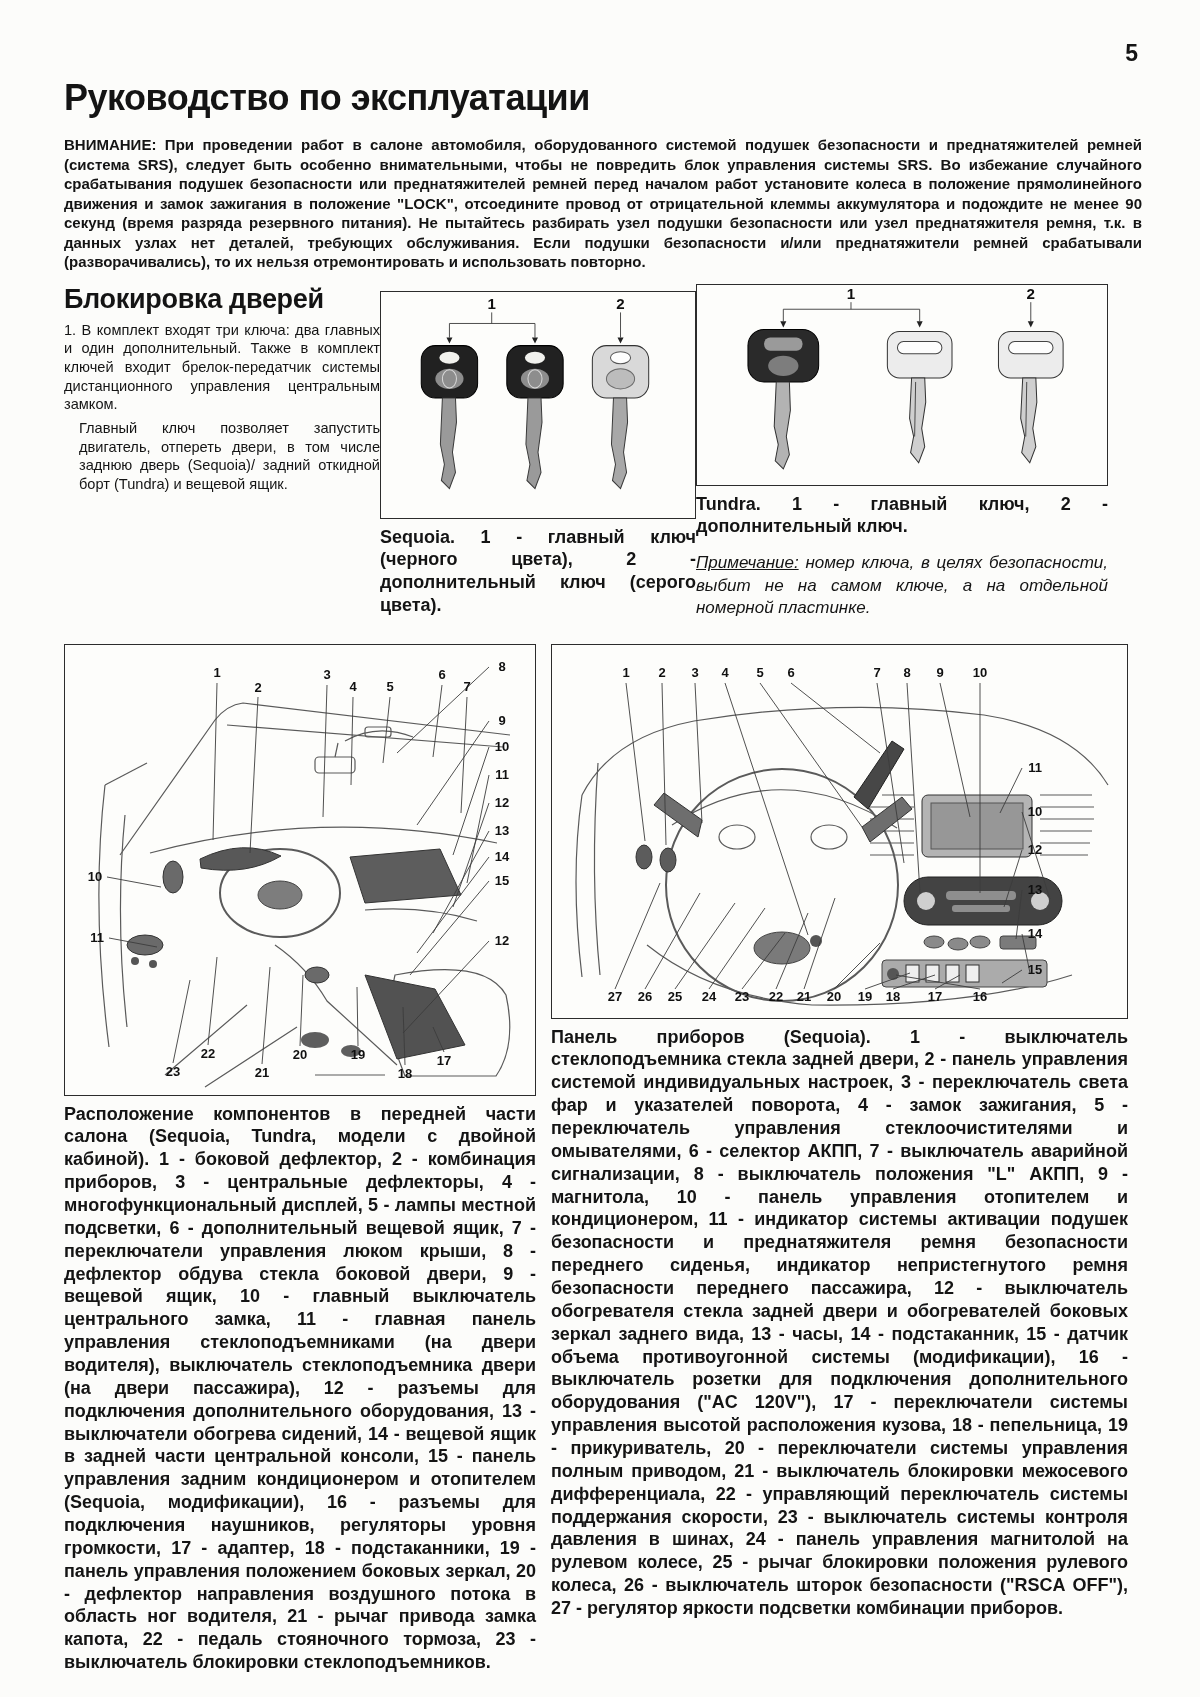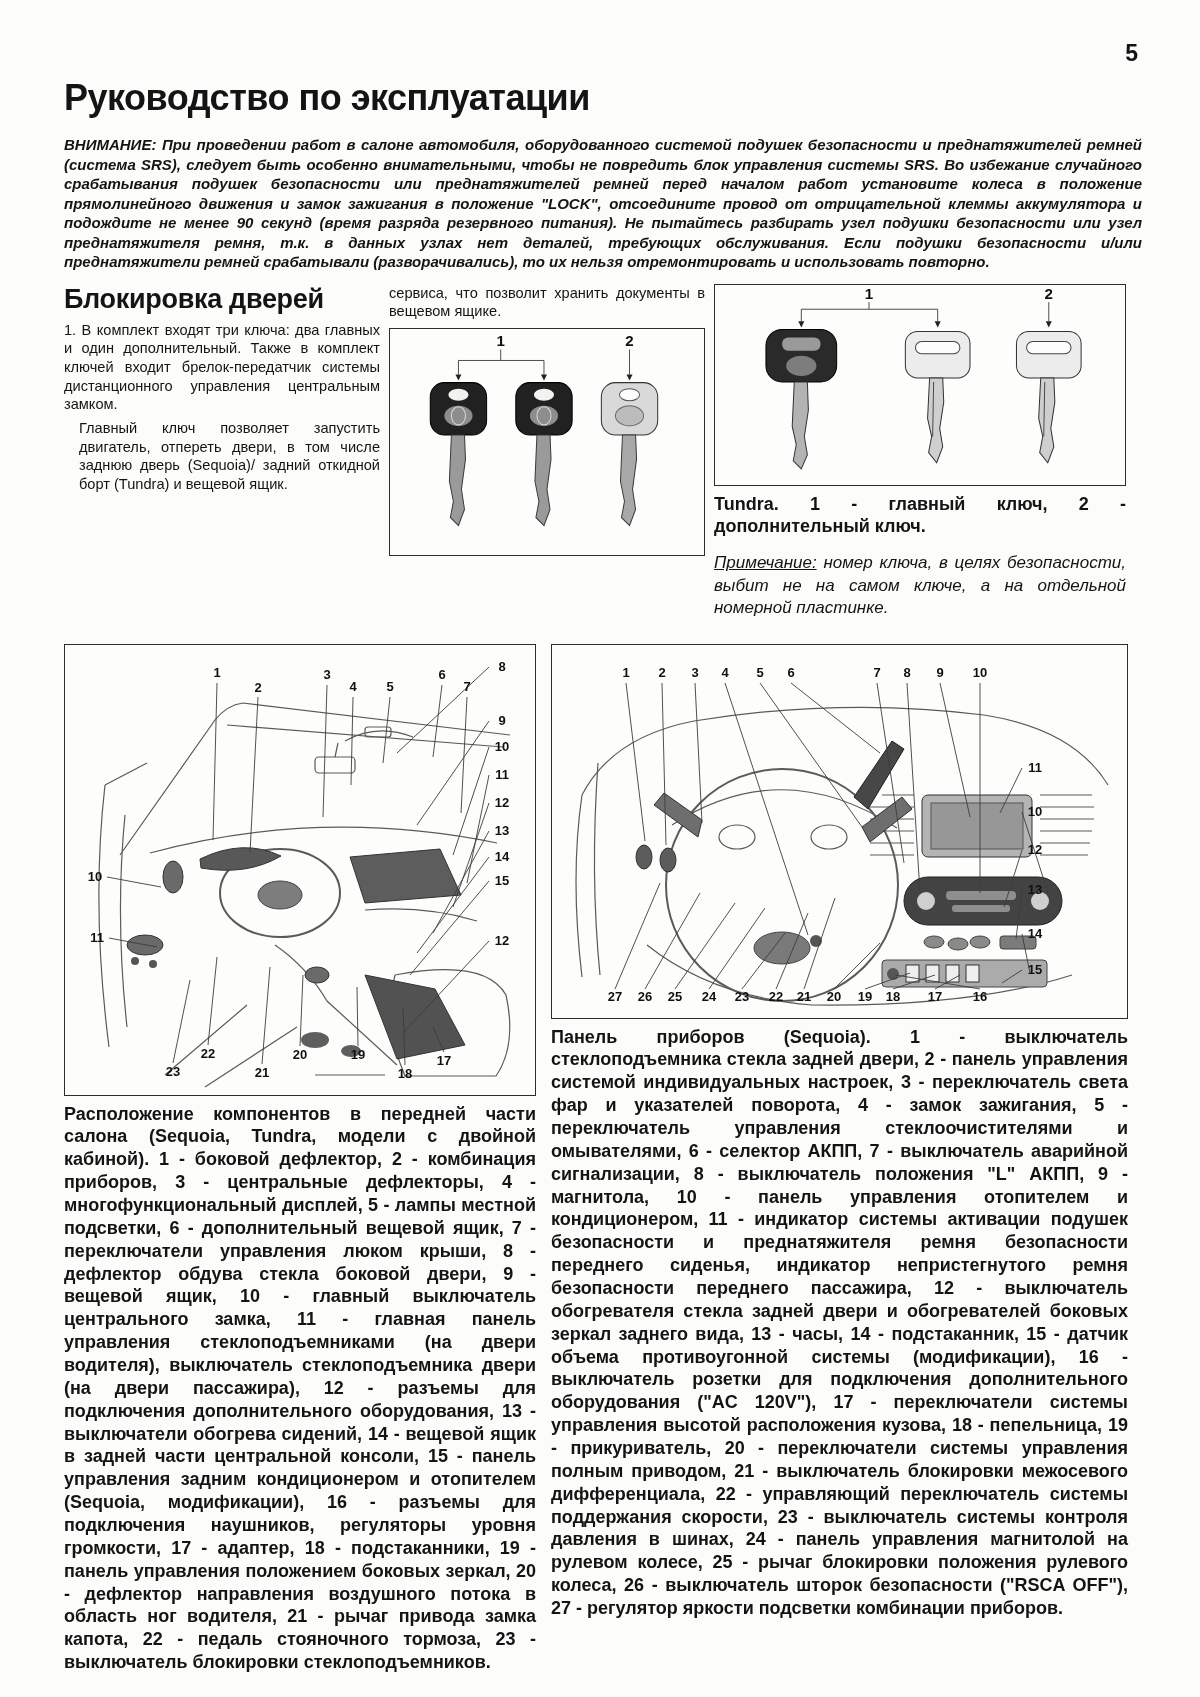--- a/index.html
+++ b/index.html
@@ -5,22 +5,22 @@
   html,body{margin:0;padding:0;}
   body{
     width:1200px;height:1697px;overflow:hidden;
     background:#fcfcfa;color:#141414;
     font-family:"Liberation Sans",sans-serif;
     -webkit-font-smoothing:antialiased;
   }
   .page{padding:40px 58px 0 64px;}
   .page-number{text-align:right;font-weight:bold;font-size:23px;margin-right:4px;}
   .title{font-size:36px;font-weight:bold;margin:10px 0 16px;letter-spacing:-0.5px;}
-  .warning{font-weight:bold;font-size:15px;line-height:1.30;text-align:justify;margin:0 0 12px;font-style:italic;}
-  .cols{display:flex;gap:9px;align-items:flex-start;}
+  .warning{font-weight:bold;font-size:15px;line-height:1.30;text-align:justify;margin:0 0 12px;}
+  .cols{display:flex;gap:0;align-items:flex-start;}
   .c1{width:316px;flex:none;}
   .c2{width:316px;flex:none;}
   .c3{width:412px;flex:none;}
   .sec-head{font-size:27px;font-weight:bold;margin:0 0 6px;letter-spacing:-0.3px;}
   p.body{font-size:14.6px;line-height:1.28;text-align:justify;margin:0;}
   p.body + p.body{margin-top:5px;}
   .indent{padding-left:15px;}
   .figbox{border:1.6px solid #2c2c2c;background:#fdfdfb;box-sizing:border-box;}
   .keysbox-sequoia{height:228px;margin-top:7px;}
   .keysbox-tundra{height:202px;}
@@ -49,21 +49,20 @@
   <p class="warning">ВНИМАНИЕ: При проведении работ в салоне автомобиля, оборудованного системой подушек безопасности и преднатяжителей ремней (система SRS), следует быть особенно внимательными, чтобы не повредить блок управления системы SRS. Во избежание случайного срабатывания подушек безопасности или преднатяжителей ремней перед началом работ установите колеса в положение прямолинейного движения и замок зажигания в положение "LOCK", отсоедините провод от отрицательной клеммы аккумулятора и подождите не менее 90 секунд (время разряда резервного питания). Не пытайтесь разбирать узел подушки безопасности или узел преднатяжителя ремня, т.к. в данных узлах нет деталей, требующих обслуживания. Если подушки безопасности и/или преднатяжители ремней срабатывали (разворачивались), то их нельзя отремонтировать и использовать повторно.</p>
 
   <div class="cols">
     <div class="c1">
       <h2 class="sec-head">Блокировка дверей</h2>
       <p class="body">1. В комплект входят три ключа: два главных и один дополнительный. Также в комплект ключей входит брелок-передатчик системы дистанционного управления центральным замком.</p>
       <p class="body indent">Главный ключ позволяет запустить двигатель, отпереть двери, в том числе заднюю дверь (Sequoia)/ задний откидной борт (Tundra) и вещевой ящик.</p>
     </div>
 
     <div class="c2">
-      <p class="body">сервиса, что позволит хранить документы в вещевом ящике.</p>
       <div class="figbox keysbox-sequoia">
         <svg viewBox="0 0 312 222">
           <text class="bign" x="110" y="16">1</text>
           <path class="ln" d="M68 44 L68 30 L153 30 L153 44 M110 30 L110 19"></path>
           <path d="M65 44 L71 44 L68 50 Z" fill="#222"></path>
           <path d="M150 44 L156 44 L153 50 Z" fill="#222"></path>
           <text class="bign" x="238" y="16">2</text>
           <path class="ln" d="M238 19 L238 44"></path>
           <path d="M235 44 L241 44 L238 50 Z" fill="#222"></path>
           <g>
@@ -81,20 +80,21 @@
             <path d="M146 104 L144 150 L148 170 L145 186 L153 194 L159 178 L156 158 L160 128 L159 104 Z" fill="#9a9a9a" stroke="#3a3a3a"></path>
           </g>
           <g>
             <rect x="210" y="52" width="56" height="52" rx="14" fill="#d9d9d9" stroke="#333"></rect>
             <ellipse cx="238" cy="64" rx="10" ry="6" fill="#fdfdfd" stroke="#555"></ellipse>
             <ellipse cx="238" cy="85" rx="14" ry="10" fill="#bcbcbc" stroke="#6a6a6a"></ellipse>
             <path d="M231 104 L229 150 L233 170 L230 186 L238 194 L244 178 L241 158 L245 128 L244 104 Z" fill="#a8a8a8" stroke="#3a3a3a"></path>
           </g>
         </svg>
       </div>
+      <p class="caption">Sequoia. 1 - главный ключ (черного цвета), 2 - дополнительный ключ (серого цвета).</p>
     </div>
 
     <div class="c3">
       <div class="figbox keysbox-tundra">
         <svg viewBox="0 0 405 198">
           <text class="bign" x="152" y="14">1</text>
           <path class="ln" d="M85 36 L85 24 L220 24 L220 36 M152 24 L152 17"></path>
           <path d="M82 36 L88 36 L85 42 Z" fill="#222"></path>
           <path d="M217 36 L223 36 L220 42 Z" fill="#222"></path>
           <text class="bign" x="330" y="14">2</text>

